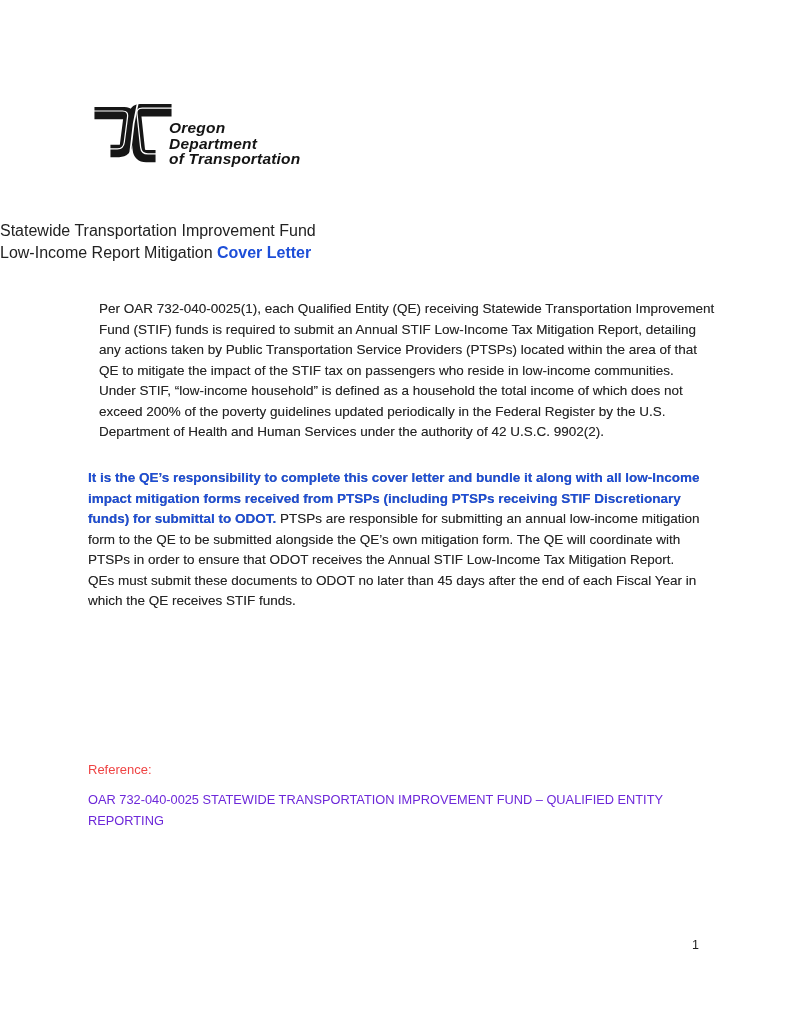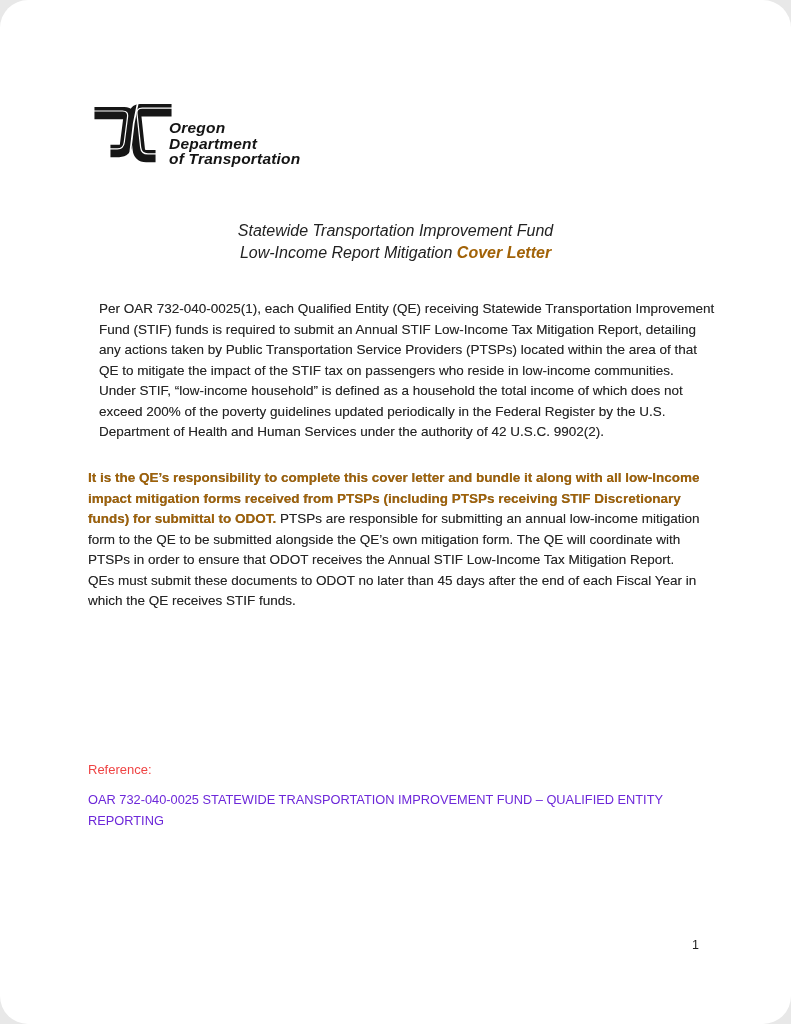--- a/index.html
+++ b/index.html
@@ -7,21 +7,20 @@
   body { font-family: "Liberation Sans", "DejaVu Sans", sans-serif; }
 
   .page {
     position: relative;
     width: 791px;
     height: 1024px;
     background: #ffffff;
     margin: 0 auto;
     overflow: hidden;
     color: #262626;
-    border-radius: 28px;
   }
 
   
   .logo-block {
     position: absolute;
     left: 93px;
     top: 98px;
     display: flex;
     align-items: flex-start;
   }
@@ -36,27 +35,25 @@
     letter-spacing: 0.2px;
     white-space: nowrap;
   }
 
   
   .title-block {
     position: absolute;
     left: 0;
     right: 0;
     top: 220px;
-    text-align: center;
     color: #222222;
-    font-style: italic;
   }
   .title-line { font-size: 16px; line-height: 21.5px; }
   .title-sub  { font-size: 13.5px; line-height: 21.5px; margin-top: 1px; }
-  .b { font-weight: bold; color: #a16207; }
+  .b { font-weight: bold; color: #1d4ed8; }
 
   
   .body-para {
     position: absolute;
     left: 88px;
     width: 619px;
     font-size: 13.5px;
     line-height: 20.5px;
     color: #262626;
     white-space: pre-wrap;

